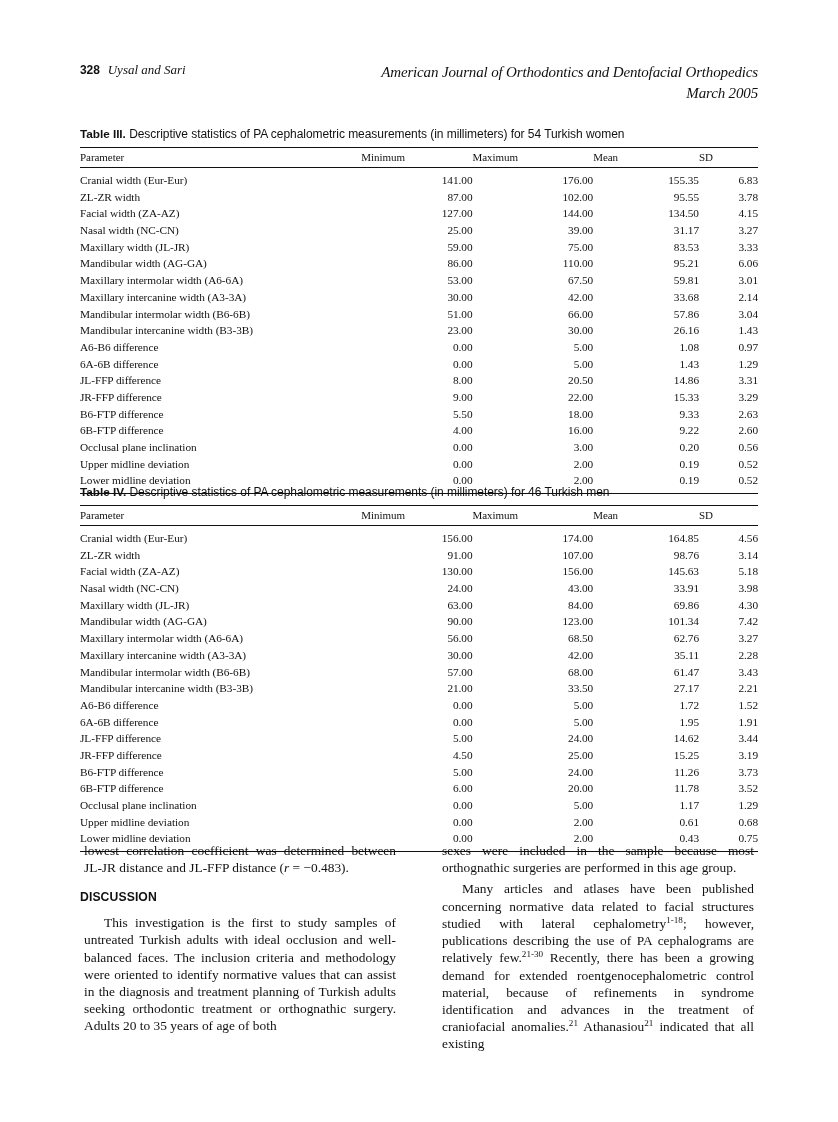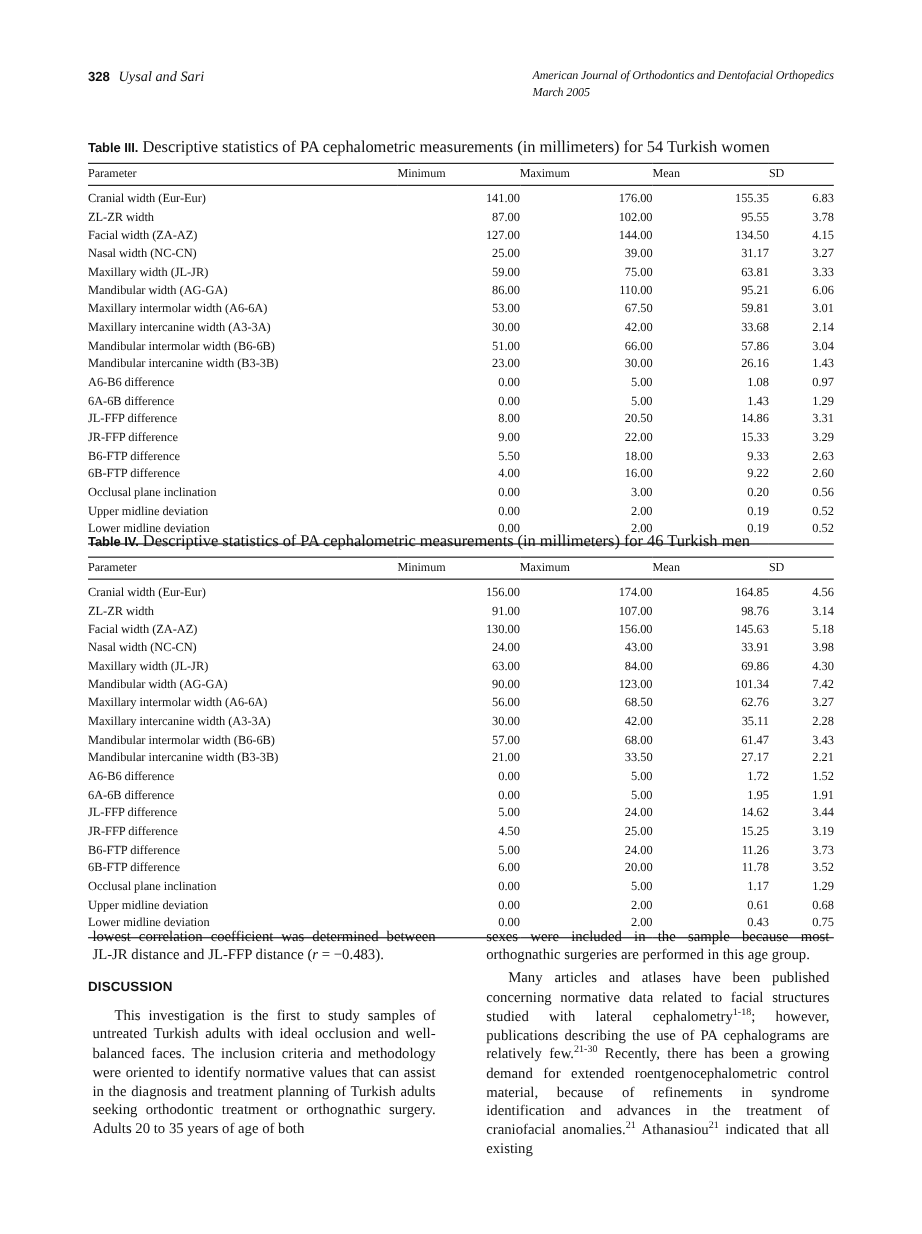--- a/index.html
+++ b/index.html
@@ -40,23 +40,23 @@
     font-weight: bold;
     font-size: 12px;
     letter-spacing: -0.1px;
   }
   .runhead-authors {
     font-style: italic;
     font-size: 13px;
     margin-left: 8px;
   }
   .runhead-right {
-    text-align: left;
+    text-align: right;
     font-style: italic;
-    font-size: 11px;
+    font-size: 15px;
     line-height: 1.38;
     letter-spacing: -0.15px;
   }
 
   
   .table-block { position: absolute; left: 80px; width: 678px; }
   #table-3 { top: 126px; }
   #table-4 { top: 484px; }
 
   .table-caption {
@@ -64,22 +64,22 @@
     margin-bottom: 5px;
     letter-spacing: -0.05px;
     white-space: nowrap;
   }
   .table-caption .tbl-label {
     font-family: "Liberation Sans", sans-serif;
     font-weight: bold;
     font-size: 11.8px;
   }
   .table-caption .tbl-text {
-    font-family: Liberation Serif, serif;
-    font-size: 15px;
+    font-family: Liberation Sans, sans-serif;
+    font-size: 12px;
   }
 
   table.stats {
     width: 100%;
     border-collapse: collapse;
     font-size: 11.3px;
     letter-spacing: -0.05px;
   }
   table.stats thead th {
     font-weight: normal;
@@ -207,21 +207,21 @@
             <td class="col-param">Nasal width (NC-CN)</td>
             <td class="col-num">25.00</td>
             <td class="col-num">39.00</td>
             <td class="col-num">31.17</td>
             <td class="col-num">3.27</td>
           </tr>
           <tr>
             <td class="col-param">Maxillary width (JL-JR)</td>
             <td class="col-num">59.00</td>
             <td class="col-num">75.00</td>
-            <td class="col-num">63.81</td>
+            <td class="col-num">83.53</td>
             <td class="col-num">3.33</td>
           </tr>
           <tr>
             <td class="col-param">Mandibular width (AG-GA)</td>
             <td class="col-num">86.00</td>
             <td class="col-num">110.00</td>
             <td class="col-num">95.21</td>
             <td class="col-num">6.06</td>
           </tr>
           <tr>

